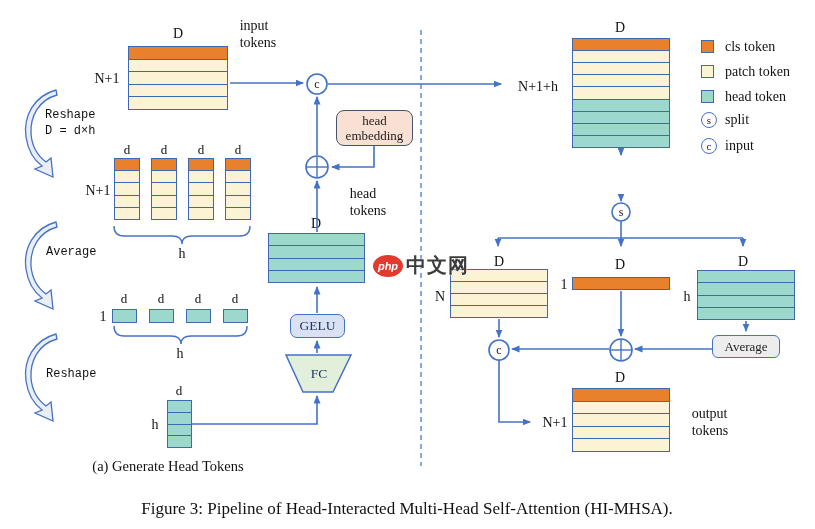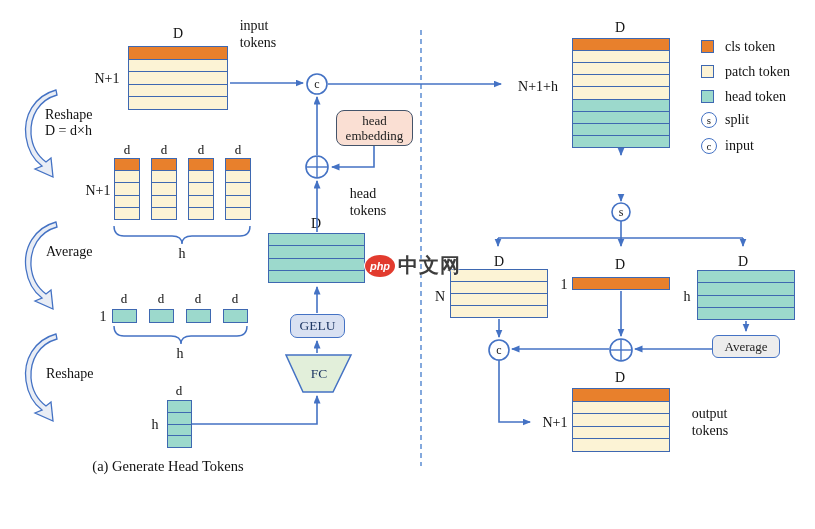--- a/index.html
+++ b/index.html
@@ -11,21 +11,21 @@
              border:1.6px solid var(--border);box-sizing:border-box;background:#fff;}
   .tok-row{flex:1;}
   .tok-row + .tok-row{border-top:1.4px solid var(--border);}
 
   
   .lbl{position:absolute;font-size:14px;white-space:nowrap;
        transform:translate(-50%,-50%);line-height:15px;}
   .lbl.small{font-size:13px;}
   .lbl2{position:absolute;text-align:left;font-size:14px;line-height:17px;
         transform:translate(-50%,-50%);white-space:nowrap;}
-  .lbl-ml{position:absolute;font-size:14px;line-height:16px;white-space:nowrap;}
+  .lbl-ml{position:absolute;font-size:12px;line-height:16px;white-space:nowrap;font-family:Liberation Mono, monospace;}
 
   
   .box{position:absolute;box-sizing:border-box;display:flex;flex-direction:column;
        align-items:center;justify-content:center;text-align:center;}
   .box-embed{background:var(--embed-fill);border:1.6px solid var(--embed-border);
              border-radius:8px;font-size:13px;line-height:15px;color:#222;}
   .box-gelu{background:var(--gelu-fill);border:1.5px solid var(--arrow);
             border-radius:7px;font-size:13.5px;color:#1f3864;}
   .box-mhsa{background:var(--mhsa-fill);border:1.6px solid var(--arrow);
             border-radius:10px;font-size:13.5px;line-height:15px;color:#1f3864;}
@@ -39,21 +39,21 @@
                  border:1.5px solid var(--arrow);border-radius:50%;
                  display:flex;align-items:center;justify-content:center;
                  font-size:11px;color:#222;background:#fff;transform:translate(-50%,-50%);}
   .legend-label{position:absolute;font-size:14px;transform:translate(0,-50%);white-space:nowrap;}
 
   
   .caption{position:absolute;font-size:14.5px;transform:translate(-50%,-50%);white-space:nowrap;}
   .fig-caption{position:absolute;font-size:17px;transform:translate(-50%,-50%);white-space:nowrap;}
 
   
-  .watermark{position:absolute;display:flex;align-items:center;gap:3px;z-index:10;}
+  .watermark{position:absolute;display:flex;align-items:center;gap:3px;z-index:10;margin-left:8px;}
   .wm-logo{width:30px;height:22px;border-radius:50%;background:var(--watermark-red);
            color:#fff;font-family:"Liberation Sans",sans-serif;font-style:italic;
            font-weight:bold;font-size:11px;display:flex;align-items:center;
            justify-content:center;box-shadow:0 0 0 1px #fff;}
   .wm-text{font-family:"DejaVu Sans",sans-serif;font-weight:bold;font-size:20px;
            letter-spacing:1px;color:var(--watermark-text);
            text-shadow:0 0 1px #fff,0 0 2px #fff;}
 
   
   #overlay{position:absolute;left:0;top:0;pointer-events:none;}
@@ -253,20 +253,21 @@
   <div class="legend-circle" style="left:709px;top:146px">
       <span>c</span>
     </div>
   <div class="legend-label" style="left:725px;top:146px">input</div>
 
   <div class="watermark" style="left:365px;top:252px">
     <div class="wm-logo">php</div>
     <div class="wm-text">中文网</div>
   </div>
 
+  <div class="fig-caption" style="left:407px;top:509px">Figure 3: Pipeline of Head-Interacted Multi-Head Self-Attention (HI-MHSA).</div>
 
   <svg id="overlay" width="815" height="529" viewBox="0 0 815 529">
     <defs>
       <marker id="ah" markerWidth="9" markerHeight="8" refX="7.5" refY="3.5" orient="auto" markerUnits="userSpaceOnUse">
         <path d="M0,0 L8.5,3.5 L0,7 Z" style="fill:var(--arrow)"></path>
       </marker>
       <path id="crescent" class="crescent" d="M56,90 C34,96 23,116 26,137 C28,151 34,160 42,166
                L35,169 L53,177 L51,158 L46,162
                C38,156 32,147 31,134 C30,116 39,100 57,95 Z"></path>
     </defs>

